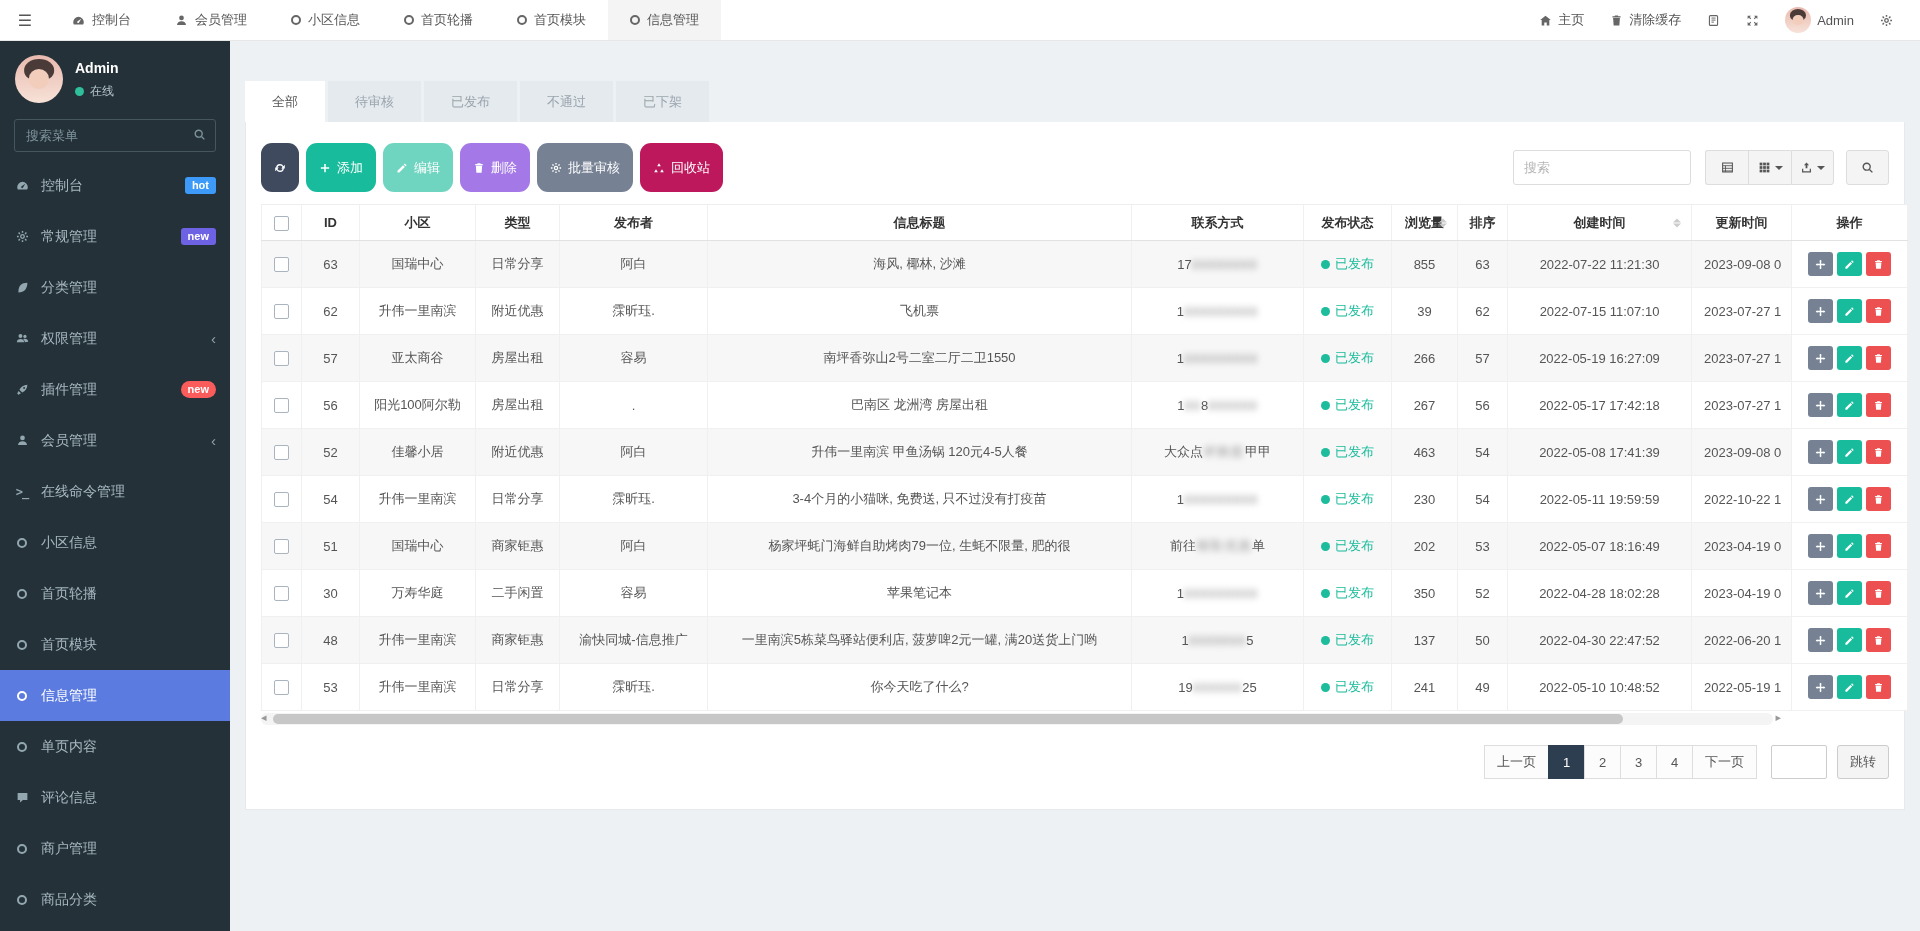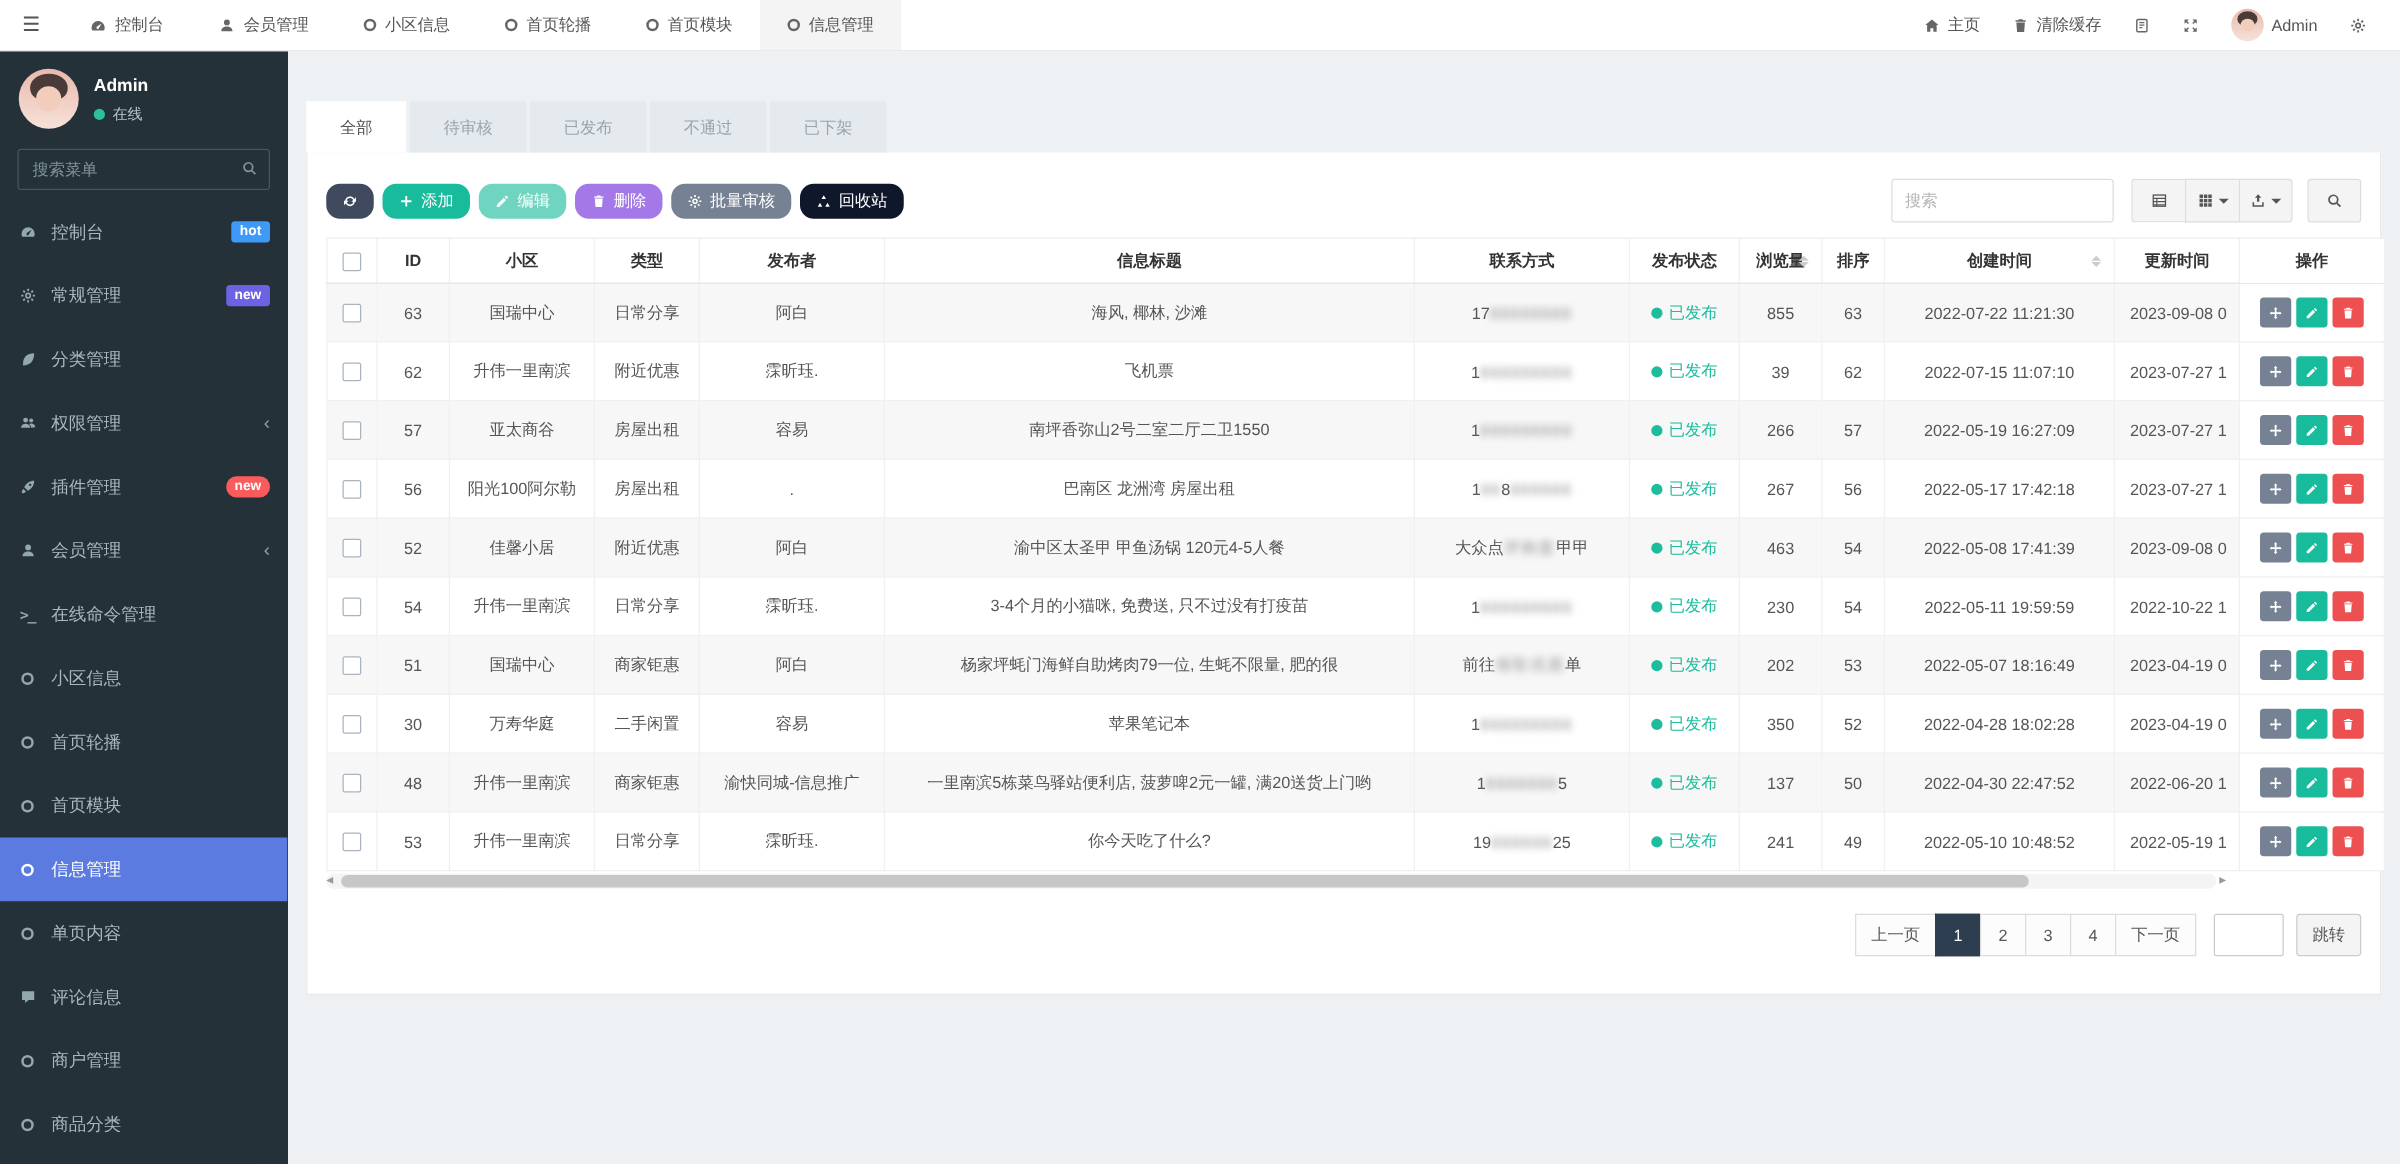--- a/index.html
+++ b/index.html
@@ -46,21 +46,21 @@
 .chev{margin-left:auto;color:#8fa4ae;font-size:15px;line-height:1}
 
 .content{margin-left:230px;padding:41px 15px 0}
 .status-tabs{display:flex;margin:40px 0 0;padding-left:0}
 .stab{height:41px;display:flex;align-items:center;padding:0 27px;background:#e5eaee;color:#9aa4ad;margin-right:3px;font-size:13px;cursor:pointer}
 .stab.active{background:#fff;color:#555}
 .panel{background:#fff;border:1px solid #e6eaed;border-top:none;padding:0 15px;min-height:660px}
 
 .toolbar{display:flex;align-items:center;padding:21px 0 12px}
 .toolbar-left{display:flex;gap:7px}
-.tb-btn{height:28px;border:none;border-radius:11px;color:#fff;font-size:13px;display:inline-flex;align-items:center;gap:6px;padding:0 13px;cursor:pointer;font-family:Liberation Serif, serif}
+.tb-btn{height:49px;border:none;border-radius:11px;color:#fff;font-size:13px;display:inline-flex;align-items:center;gap:6px;padding:0 13px;cursor:pointer;font-family:Liberation Serif, serif}
 .tb-btn .icon{color:#fff}
 .tb-btn .icon svg{width:12px;height:12px}
 .tb-btn.disabled{opacity:.62;cursor:default}
 .toolbar-right{margin-left:auto;display:flex;align-items:center}
 .search-input{width:178px;height:35px;border:1px solid #ddd;border-radius:3px;padding:0 10px;font-size:13px;color:#555;outline:none;font-family:inherit}
 .search-input::placeholder{color:#b5b5b5}
 .btn-group{display:flex;margin-left:14px}
 .btn-default{height:35px;min-width:43px;background:#f4f4f4;border:1px solid #ddd;color:#555;display:inline-flex;align-items:center;justify-content:center;gap:4px;cursor:pointer;font-family:inherit}
 .btn-group .btn-default{border-right-width:0}
 .btn-group .btn-default:last-child{border-right-width:1px}
@@ -385,21 +385,21 @@
           </button>
           <button class="tb-btn" style="background:#768294">
             <span class="icon">
               <svg viewBox="0 0 16 16">
                 <circle cx="8" cy="8" r="2.2" fill="none" stroke="currentColor" stroke-width="1.6"></circle>
                 <path d="M8 1.2v2.2M8 12.6v2.2M1.2 8h2.2M12.6 8h2.2M3.2 3.2l1.6 1.6M11.2 11.2l1.6 1.6M3.2 12.8l1.6-1.6M11.2 4.8l1.6-1.6" stroke="currentColor" stroke-width="1.8" fill="none"></path>
               </svg>
             </span>
             <span>批量审核</span>
           </button>
-          <button class="tb-btn" style="background:#0f172a">
+          <button class="tb-btn" style="background:#be185d">
             <span class="icon">
               <svg viewBox="0 0 16 16">
                 <path d="M8 1.6l2.4 4.1H5.6zM1.6 13.8l2.4-4.1 2.4 4.1zM14.4 13.8H9.6L12 9.7z" fill="currentColor"></path>
               </svg>
             </span>
             <span>回收站</span>
           </button>
         </div>
       <div class="toolbar-right">
         <input class="search-input" placeholder="搜索" style="">
@@ -598,21 +598,21 @@
                     <path d="M6.2 1.8h3.6l.6 1H13v1.4H3V2.8h2.6zM3.8 5h8.4l-.7 9.2H4.5z" fill="currentColor"></path>
                   </svg>
                 </button></td>
             </tr>
             <tr>
               <td class="col-check"><span class="checkbox"></span></td>
               <td>52</td>
               <td>佳馨小居</td>
               <td>附近优惠</td>
               <td>阿白</td>
-              <td>渝中区太圣甲 甲鱼汤锅 120元4-5人餐</td>
+              <td>升伟一里南滨 甲鱼汤锅 120元4-5人餐</td>
               <td><span class="">大众点</span><span class="blur">评购套</span><span class="">甲甲</span></td>
               <td><span class="status"><span class="sdot"></span>已发布</span></td>
               <td>463</td>
               <td>54</td>
               <td>2022-05-08 17:41:39</td>
               <td class="upd">2023-09-08 0</td>
               <td class="ops"><button class="op-btn" style="background:#768294">
                   <svg viewBox="0 0 16 16">
                     <path d="M8 1l2 2.4H9V7h3.6V6L15 8l-2.4 2V9H9v3.6h1L8 15l-2-2.4h1V9H3.4v1L1 8l2.4-2v1H7V3.4H6z" fill="currentColor"></path>
                   </svg>

